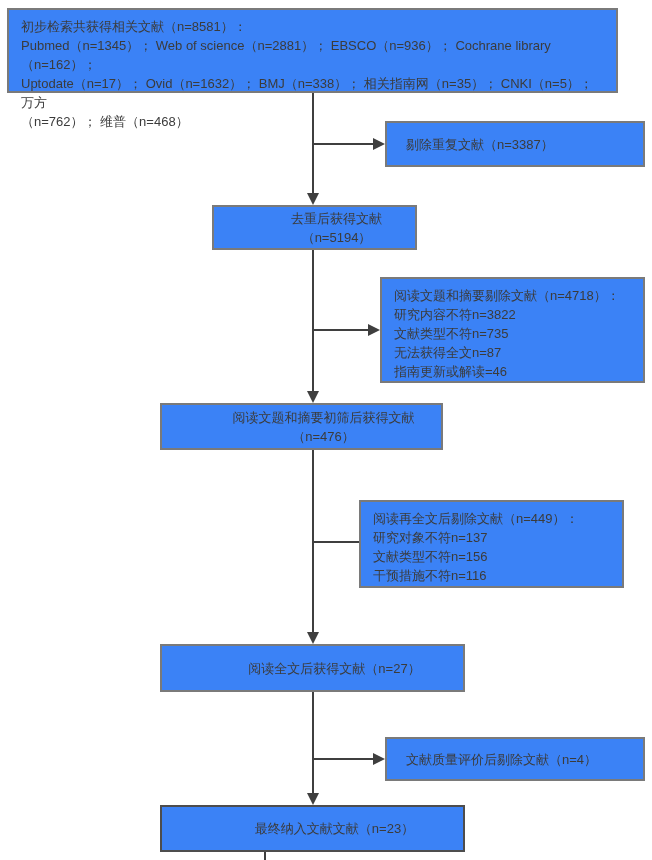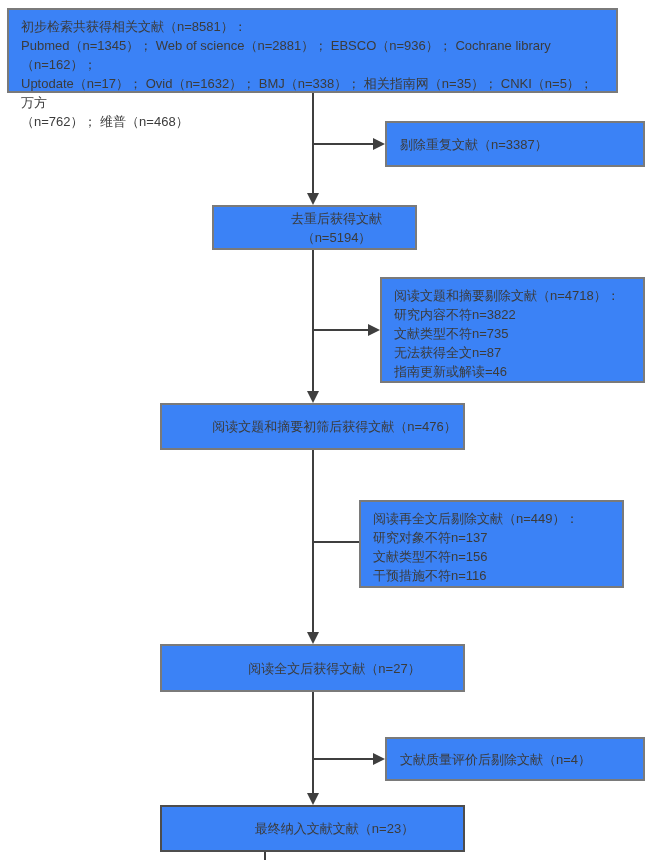--- a/index.html
+++ b/index.html
@@ -28,21 +28,21 @@
   .box.center {
     display: flex;
     align-items: center;
     justify-content: center;
     text-align: center;
     padding-left: 44px;
   }
   .box.leftpad {
     display: flex;
     align-items: center;
-    padding-left: 13px;
+    padding-left: 19px;
   }
   .box.multiline {
     padding: 7px 10px 6px 12px;
   }
   .box.dark-border {
     border-color: #4d4d4d;
   }
   .connectors {
     position: absolute;
     left: 0;
@@ -127,21 +127,21 @@
   </div>
 
   <div class="box multiline" style="left:380px; top:277px; width:265px; height:106px;">
     <div>阅读文题和摘要剔除文献（n=4718）：</div>
     <div>研究内容不符n=3822</div>
     <div>文献类型不符n=735</div>
     <div>无法获得全文n=87</div>
     <div>指南更新或解读=46</div>
   </div>
 
-  <div class="box center" style="left:160px; top:403px; width:305px; height:47px;">
+  <div class="box center" style="left:160px; top:403px; width:283px; height:47px;">
     <span>阅读文题和摘要初筛后获得文献（n=476）</span>
   </div>
 
   <div class="box multiline" style="left:359px; top:500px; width:265px; height:88px;">
     <div>阅读再全文后剔除文献（n=449）：</div>
     <div>研究对象不符n=137</div>
     <div>文献类型不符n=156</div>
     <div>干预措施不符n=116</div>
   </div>
 

